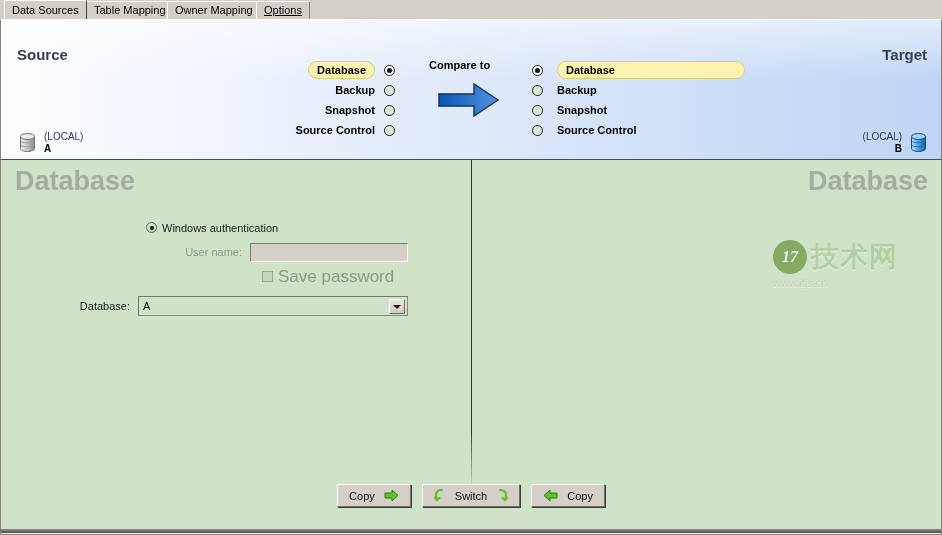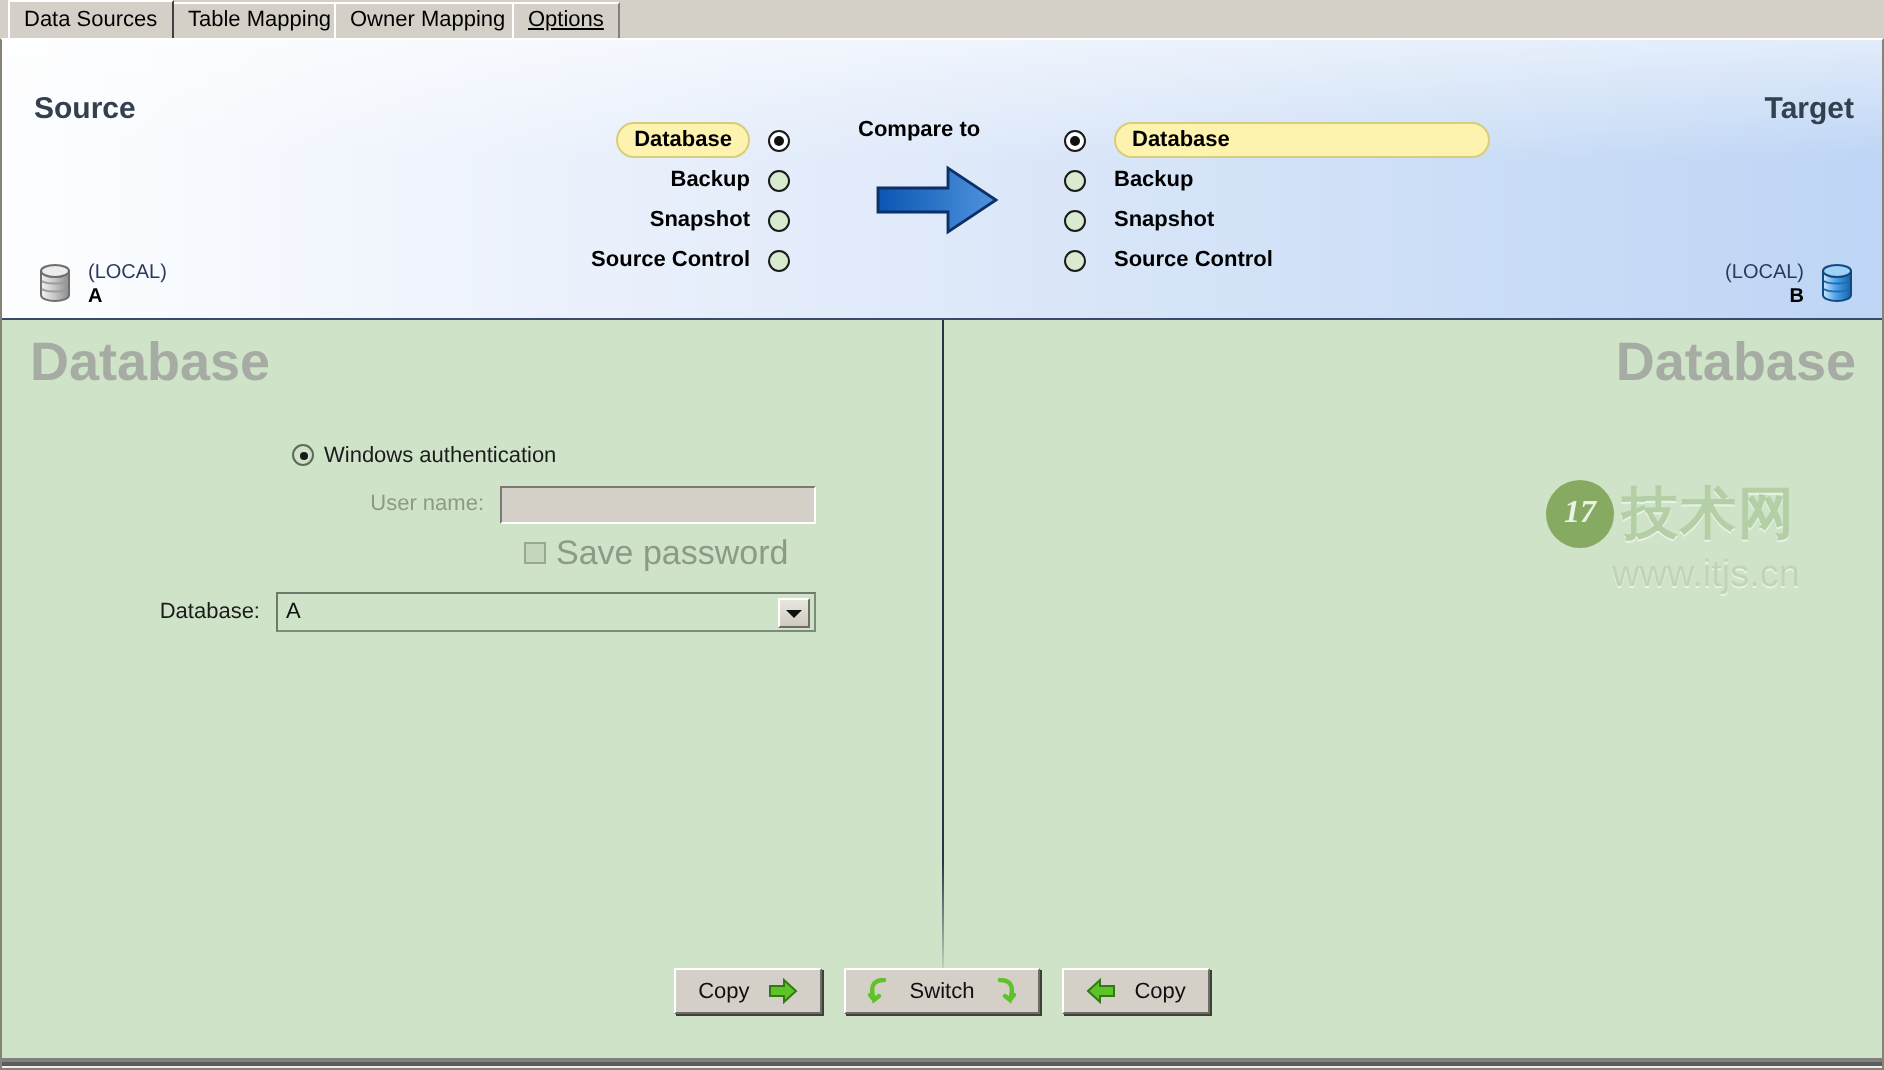--- a/index.html
+++ b/index.html
@@ -229,22 +229,22 @@
     display:flex;align-items:center;justify-content:center;
     color:#fff;font-size:16px;font-style:italic;font-weight:bold;
     font-family:"Liberation Serif", serif;
   }
   #wm-cn{
     font-size:28px;font-weight:bold;color:#9ec08c;
     font-family:"DejaVu Sans", sans-serif;letter-spacing:1px;
     text-shadow:0 1px 0 #fff;
   }
   #wm-url{
-    margin-top:1px;text-align:center;
-    font-size:19px;color:#b9c6ae;letter-spacing:0px;
+    margin-top:1px;text-align:left;
+    font-size:11px;color:#b9c6ae;letter-spacing:0px;
     text-shadow:0 1px 0 #fff;
   }
 
   
   #bottom-edge{
     position:absolute;left:0;bottom:0;width:100%;height:5px;
     background:linear-gradient(to bottom,#808080 0 2px,#5c5c5c 2px 4px,#efefef 4px 5px);
   }
 </style>
 </head>

